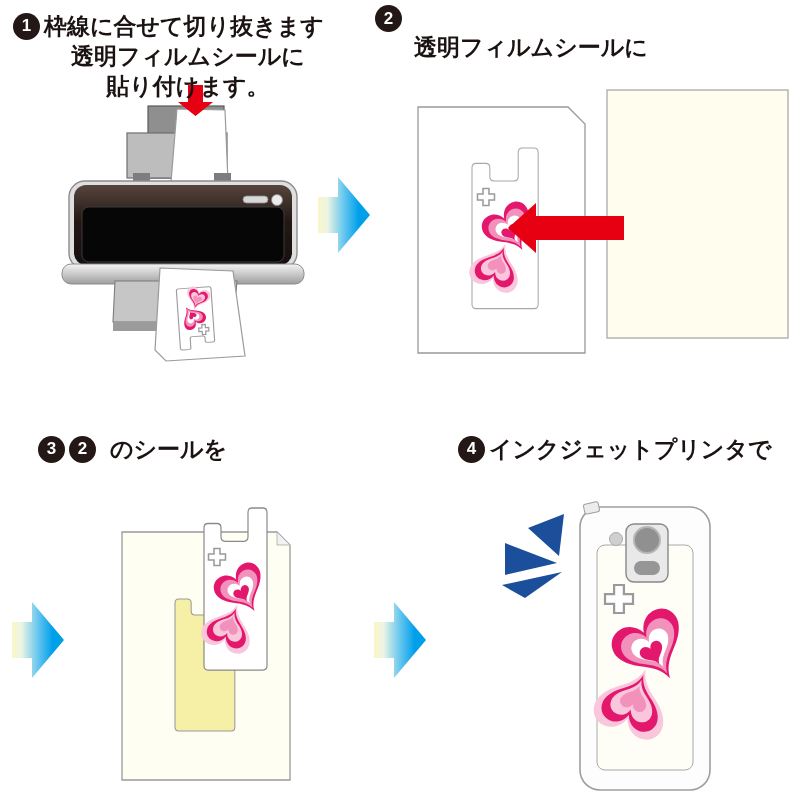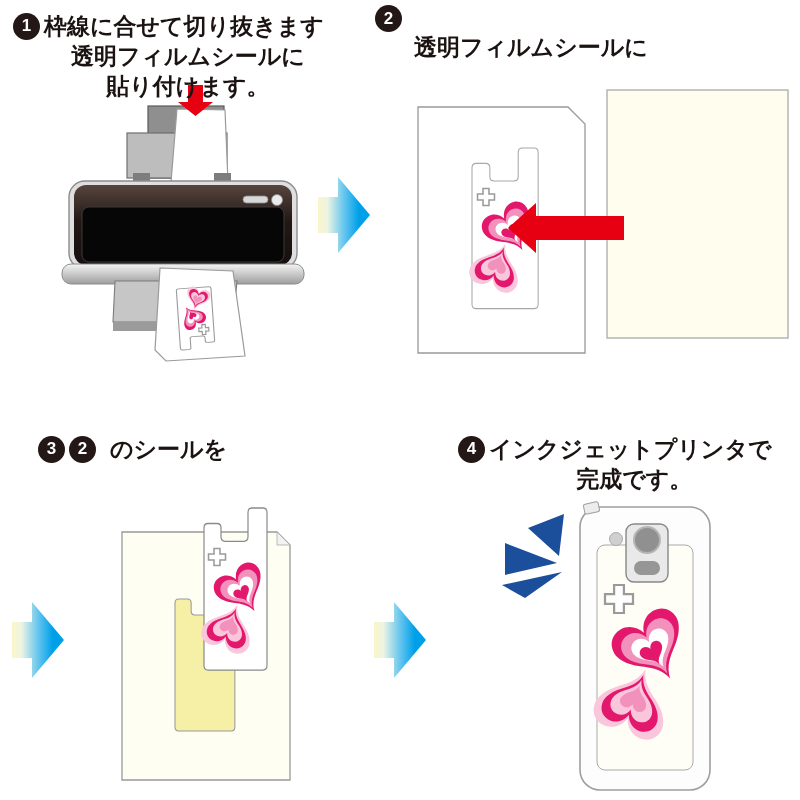--- a/index.html
+++ b/index.html
@@ -142,16 +142,15 @@
       <span class="gap"></span>
       <span>のシールを</span>
     </div>
   </div>
 
   <div class="step" style="left:458px;top:434px;">
     <div class="row">
       <span class="badge">4</span>
       <span>インクジェットプリンタで</span>
     </div>
-    <div class="indent">完成です。</div>
   </div>
 
 </div>
 
 </body></html>

